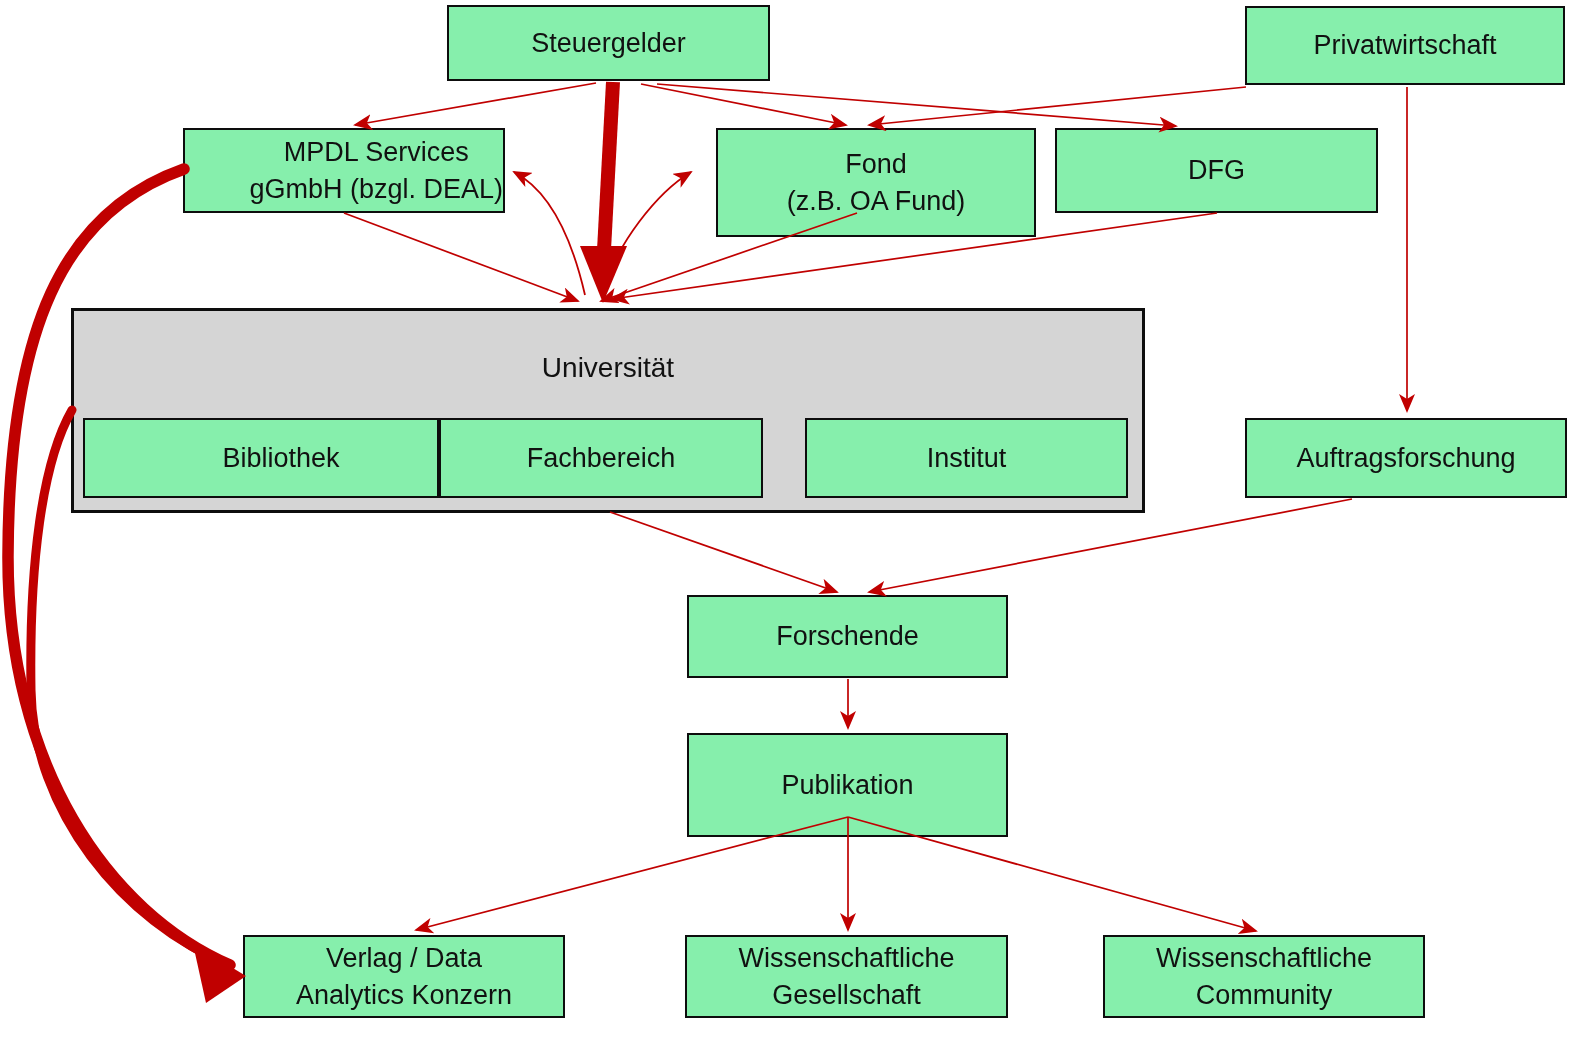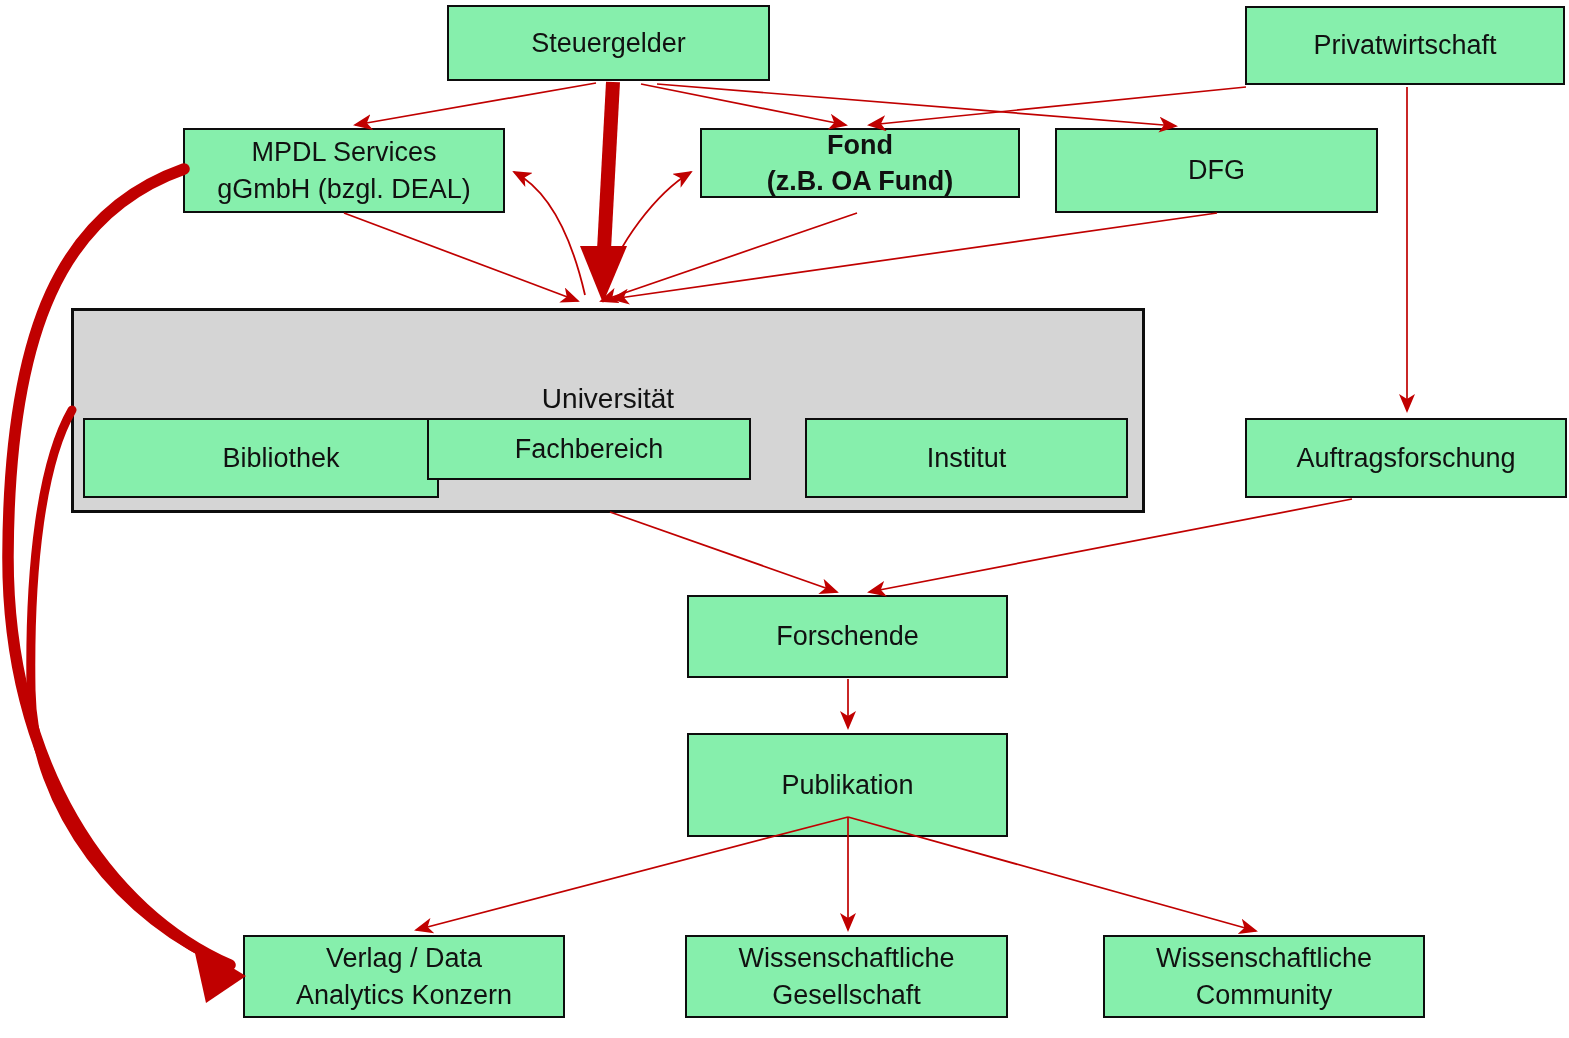--- a/index.html
+++ b/index.html
@@ -31,62 +31,61 @@
     border:3px solid #0D0D0D;
     box-sizing:border-box;
     z-index:1;
   }
   .group-label{
     position:absolute;
     z-index:1;
     text-align:center;
     font-size:28px;
     color:#111111;
-    margin-top:31px;
   }
   svg.arrows{
     position:absolute;
     left:0;top:0;
     z-index:3;
     pointer-events:none;
   }
 </style>
 </head>
 <body>
 
 <div class="node" style="left:447px;top:5px;width:323px;height:76px;">
   <span class="box-label">Steuergelder</span>
 </div>
 
 <div class="node" style="left:1245px;top:6px;width:320px;height:79px;">
   <span class="box-label">Privatwirtschaft</span>
 </div>
 
-<div class="node" style="left:183px;top:128px;width:322px;height:85px;">
+<div class="node" style="left:183px;top:128px;width:322px;height:85px;justify-content:flex-end;">
   <span class="box-label">MPDL Services
 gGmbH (bzgl. DEAL)</span>
 </div>
 
-<div class="node" style="left:700px;top:128px;width:320px;height:70px;font-weight:bold;">
+<div class="node" style="left:716px;top:128px;width:320px;height:109px;">
   <span class="box-label">Fond
 (z.B. OA Fund)</span>
 </div>
 
 <div class="node" style="left:1055px;top:128px;width:323px;height:85px;">
   <span class="box-label">DFG</span>
 </div>
 
 <div class="group" style="left:71px;top:308px;width:1074px;height:205px;"></div>
 <div class="group-label" style="left:71px;top:352px;width:1074px;">Universität</div>
 
 <div class="node" style="left:83px;top:418px;width:356px;height:80px;padding-left:40px;">
   <span class="box-label">Bibliothek</span>
 </div>
 
-<div class="node" style="left:427px;top:418px;width:324px;height:62px;align-items:center;">
+<div class="node" style="left:439px;top:418px;width:324px;height:80px;align-items:center;">
   <span class="box-label">Fachbereich</span>
 </div>
 
 <div class="node" style="left:805px;top:418px;width:323px;height:80px;">
   <span class="box-label">Institut</span>
 </div>
 
 <div class="node" style="left:1245px;top:418px;width:322px;height:80px;">
   <span class="box-label">Auftragsforschung</span>
 </div>

